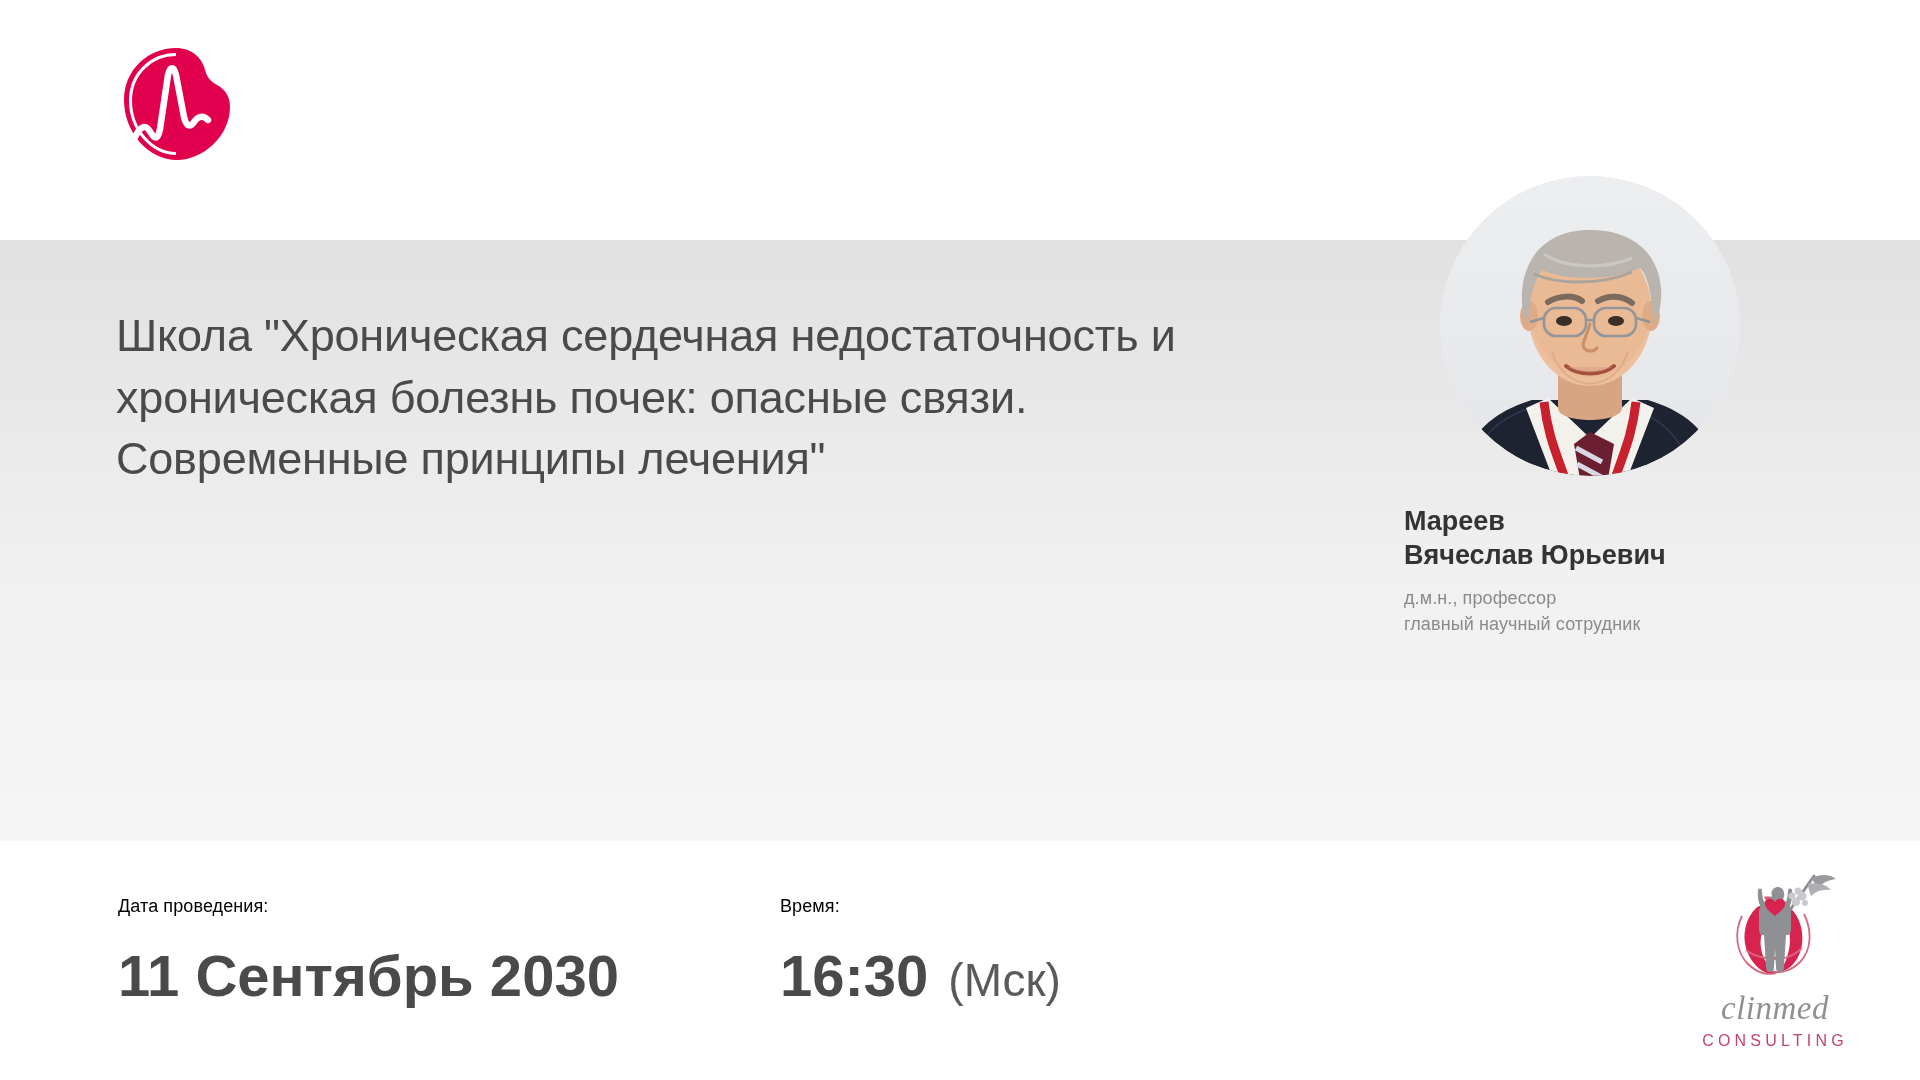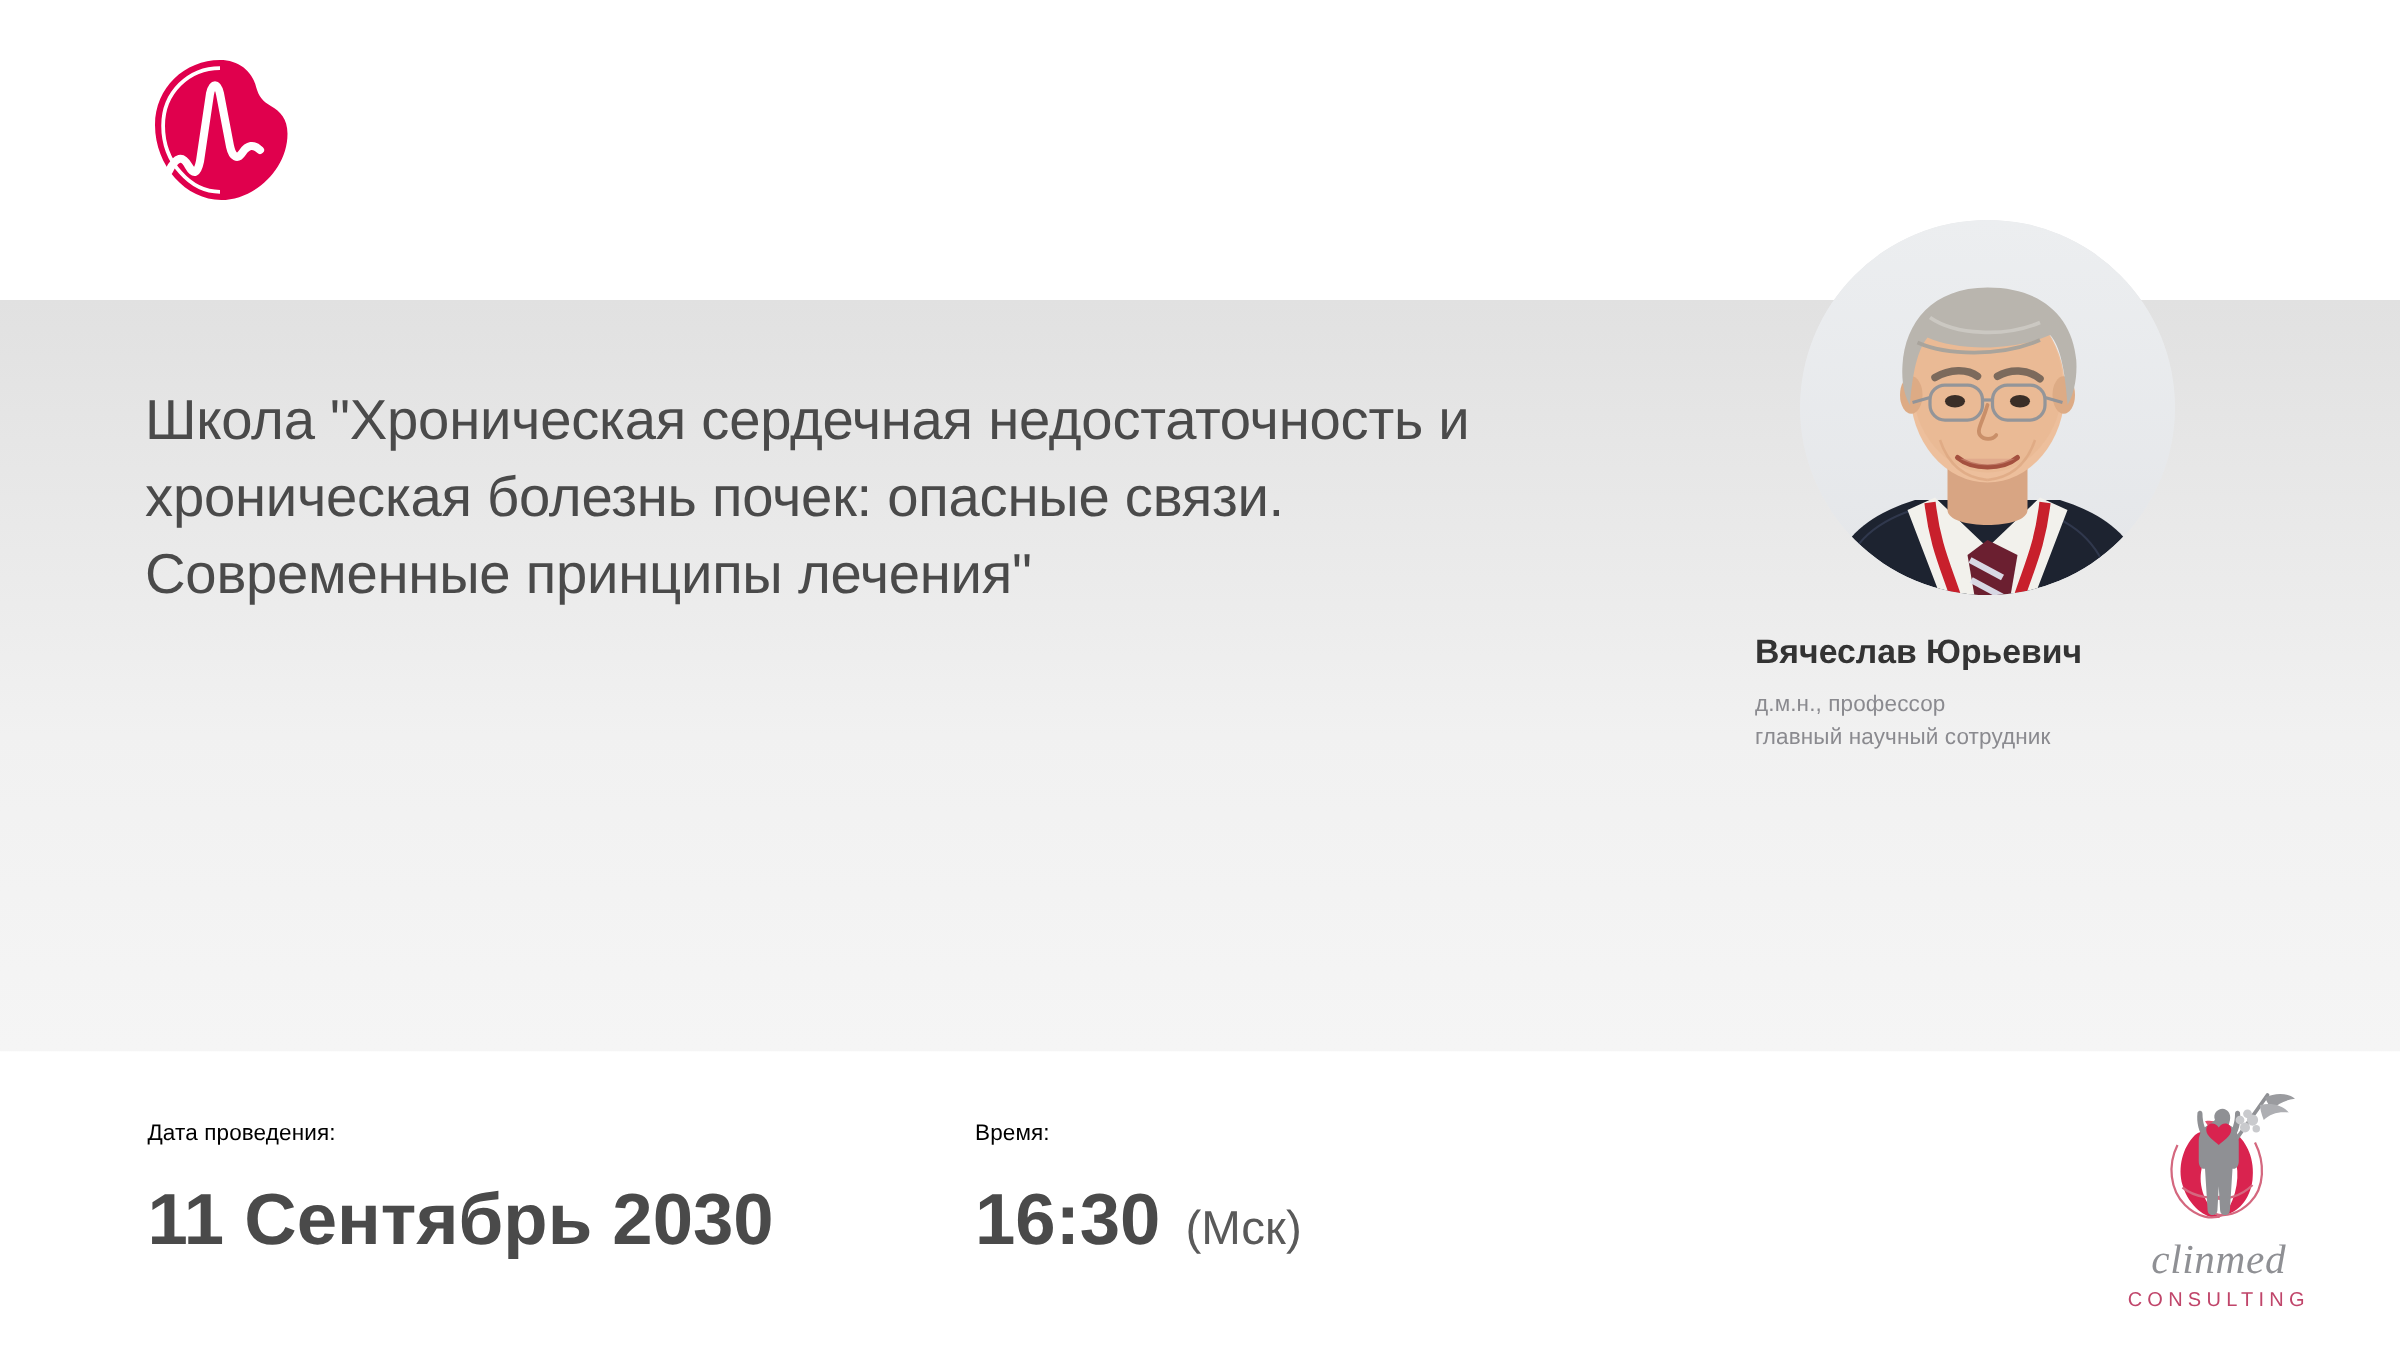--- a/index.html
+++ b/index.html
@@ -113,21 +113,21 @@
   }
   .footer-value {
     margin-top: 30px;
     font-size: 58px;
     font-weight: 700;
     color: #4a4a4a;
     line-height: 1;
     white-space: nowrap;
   }
   .footer-value .tz {
-    font-size: 38px;
+    font-size: 46px;
     font-weight: 400;
     color: #5a5a5a;
     margin-left: 20px;
     vertical-align: baseline;
   }
 
   
   .clinmed {
     position: absolute;
     left: 1690px;
@@ -236,20 +236,21 @@
           <path d="M128 191 c12 7 32 7 44 0" fill="#d79a84" opacity="0.5"></path>
 
           <path d="M112 176 c6 18 18 30 38 32" fill="none" stroke="#d9a27c" stroke-width="2" opacity="0.6"></path>
           <path d="M188 176 c-6 18-18 30-38 32" fill="none" stroke="#d9a27c" stroke-width="2" opacity="0.6"></path>
         </g>
       </svg>
     </span>
   </div>
 
   <div class="speaker-name">
+    <div>Мареев</div>
     <div>Вячеслав Юрьевич</div>
   </div>
 
   <div class="speaker-meta">
     <div>д.м.н., профессор</div>
     <div>главный научный сотрудник</div>
   </div>
 </div>
 
 <div class="footer-col date">

